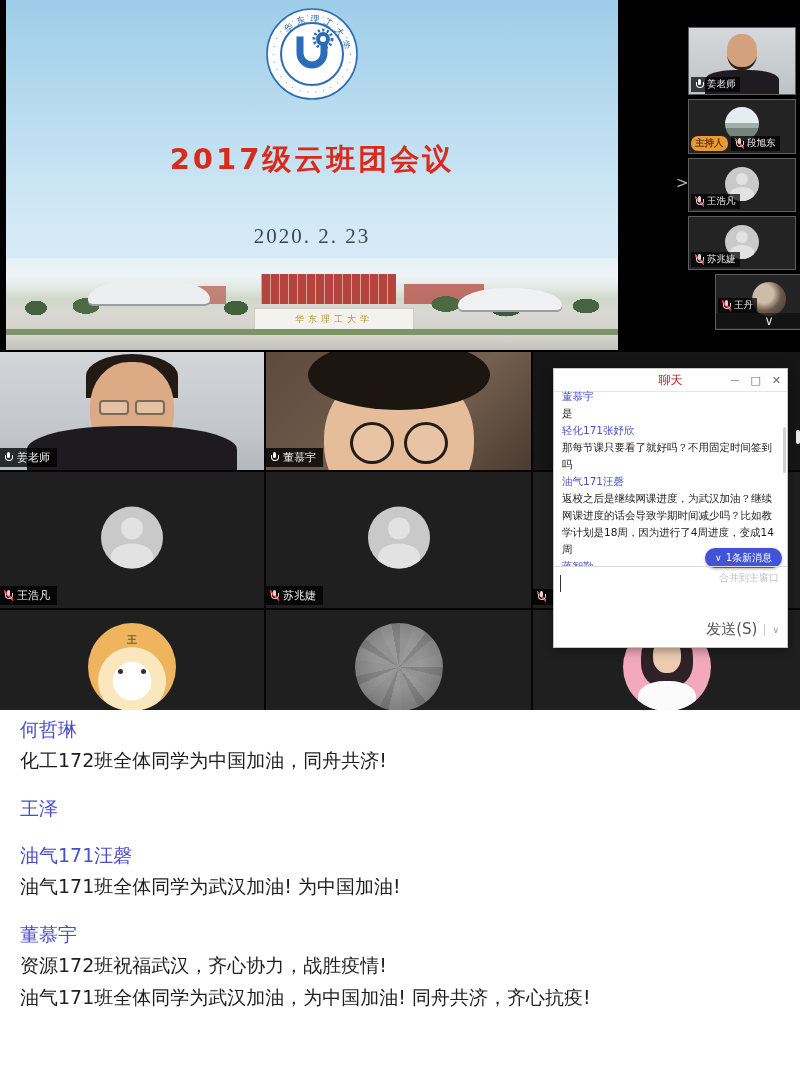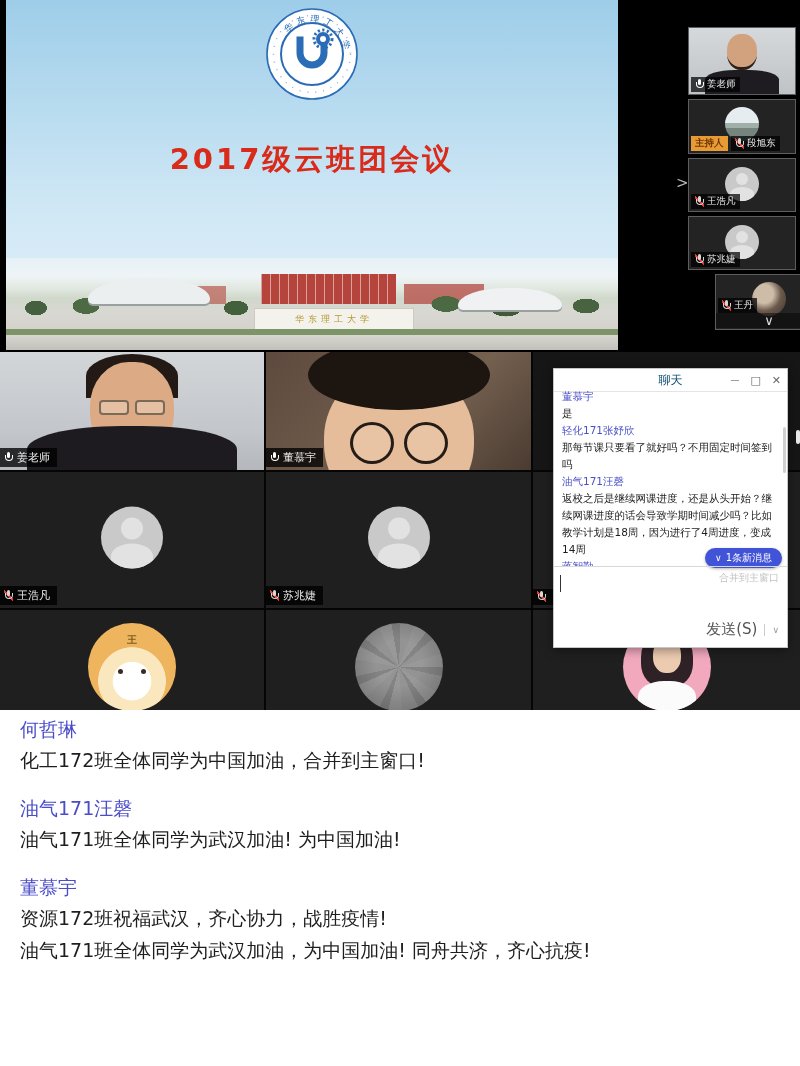--- a/index.html
+++ b/index.html
@@ -56,21 +56,21 @@
       border-radius:40% 40% 0 0;background:#1e1c20;}
   .ph-sm{position:absolute;left:50%;top:8px;transform:translateX(-50%);width:34px;height:34px;border-radius:50%;
       background:#c9c9c9;overflow:hidden;}
   .ph-sm::before{content:"";position:absolute;top:6px;left:50%;transform:translateX(-50%);
       width:12px;height:12px;border-radius:50%;background:#e2e2e2;}
   .ph-sm::after{content:"";position:absolute;top:20px;left:50%;transform:translateX(-50%);
       width:24px;height:14px;border-radius:50% 50% 0 0;background:#e2e2e2;}
   .thumb-label{position:absolute;left:2px;bottom:2px;display:inline-flex;align-items:center;gap:3px;
       background:rgba(0,0,0,.72);color:#eee;font-size:9.5px;padding:1px 4px;white-space:nowrap;}
   .host-badge{position:absolute;left:2px;bottom:2px;background:#e89a35;color:#6b3300;font-size:9.5px;
-      padding:1px 4px;font-weight:bold;}
+      padding:1px 4px;font-weight:bold;border-radius:7px;}
   .panel-chevron{position:absolute;left:0;right:0;bottom:1px;text-align:center;color:#ddd;font-size:13px;
       background:rgba(0,0,0,.45);line-height:15px;cursor:pointer;}
   
   .mic{width:9px;height:12px;position:relative;display:inline-block;flex:none;}
   .mic::before{content:"";position:absolute;left:3px;top:0;width:3px;height:6px;background:#fff;border-radius:2px;}
   .mic::after{content:"";position:absolute;left:1px;top:3px;width:6px;height:5px;border:1px solid #fff;
       border-top:none;border-radius:0 0 6px 6px;}
   .mic.muted{background:linear-gradient(45deg,transparent 44%,#e23b32 44% 58%,transparent 58%);}
   .mic.muted::before{background:#d8d8d8;}
   .mic.muted::after{border-color:#d8d8d8;}
@@ -119,21 +119,21 @@
   .av-woman .hair{position:absolute;left:50%;top:6px;transform:translateX(-50%);width:52px;height:58px;
       border-radius:48% 48% 40% 40%;background:#2e2226;}
   .av-woman .face{position:absolute;left:50%;top:16px;transform:translateX(-50%);width:28px;height:34px;
       border-radius:46%;background:#eccbb0;}
   .av-woman .shirt{position:absolute;left:50%;bottom:-4px;transform:translateX(-50%);width:58px;height:34px;
       border-radius:45% 45% 0 0;background:#fbfbfb;}
   
   .chatwin{position:absolute;left:553px;top:368px;width:235px;height:280px;background:#fff;
       border:1px solid #c6c6c6;box-sizing:border-box;box-shadow:0 2px 10px rgba(0,0,0,.4);}
   .cw-title{position:absolute;left:0;top:0;right:0;height:22px;border-bottom:1px solid #e4e4e4;
-      display:flex;align-items:center;justify-content:center;color:#0c4a6e;font-size:12px;}
+      display:flex;align-items:center;justify-content:center;color:#b91c1c;font-size:12px;}
   .cw-controls{position:absolute;right:6px;top:0;height:22px;display:flex;align-items:center;gap:11px;color:#666;font-size:11px;}
   .cw-controls span{cursor:pointer;line-height:1;}
   .cw-msgs{position:absolute;left:0;top:22px;width:100%;height:175px;overflow:hidden;
       padding:2px 8px 0;box-sizing:border-box;font-size:10.5px;line-height:17px;margin-top:0;}
   .cw-msgs .inner{margin-top:-5px;}
   .cwm-name{color:#4a50c8;}
   .cwm-text{color:#1c1c1c;}
   .cw-scrollbar{position:absolute;right:1px;top:58px;width:3px;height:46px;background:#d0d0d0;border-radius:2px;}
   .cw-pill{position:absolute;right:5px;top:179px;height:20px;border-radius:10px;background:#4153d6;color:#fff;
       font-size:10px;display:flex;align-items:center;gap:4px;padding:0 10px;cursor:pointer;box-shadow:0 1px 3px rgba(0,0,0,.3);}
@@ -169,20 +169,21 @@
         <textPath href="#toparc" startOffset="22%">华东理工大学</textPath>
       </text>
       <circle cx="46" cy="46" r="38.5" fill="none" stroke="#2a6cb5" stroke-width="1.5" stroke-dasharray="1 7" opacity=".5"></circle>
       <path d="M34 32 v13 a12 12 0 0 0 24 0 V32" stroke="#2a6cb5" stroke-width="7" fill="none" stroke-linecap="square"></path>
       <circle cx="57" cy="31" r="7" fill="#2a6cb5"></circle>
       <circle cx="57" cy="31" r="3" fill="#ffffff"></circle>
       <circle cx="57" cy="31" r="9" fill="none" stroke="#2a6cb5" stroke-width="3" stroke-dasharray="2.2 2.4"></circle>
     </svg>
   </div>
   <div class="slide-t2">2017级云班团会议</div>
+  <div class="slide-date">2020. 2. 23</div>
   <div class="campus">
     <div class="c-bldg-main"></div>
     <div class="c-bldg-l"></div>
     <div class="c-bldg-r"></div>
     <div class="c-trees"></div>
     <div class="c-canopy-l"></div>
     <div class="c-canopy-r"></div>
     <div class="c-wall">
       <span class="c-gate-text">华东理工大学</span>
     </div>
@@ -303,21 +304,22 @@
     <div class="av-big av-woman">
       <div class="hair"></div>
         <div class="face"></div>
         <div class="shirt"></div>
     </div>
   </div>
 </div>
 
 <div class="chatlog">
   <div class="cl-name first">何哲琳</div>
-  <div class="cl-text">化工172班全体同学为中国加油，合并到主窗口!</div>
+  <div class="cl-text">化工172班全体同学为中国加油，同舟共济!</div>
+  <div class="cl-name">王泽</div>
   <div class="cl-name">油气171汪磬</div>
   <div class="cl-text">油气171班全体同学为武汉加油! 为中国加油!</div>
   <div class="cl-name">董慕宇</div>
   <div class="cl-text">资源172班祝福武汉，齐心协力，战胜疫情!</div>
   <div class="cl-text">油气171班全体同学为武汉加油，为中国加油! 同舟共济，齐心抗疫!</div>
 </div>
 
 <div class="chatwin">
   <div class="cw-title">
     <span>聊天</span>
@@ -327,21 +329,21 @@
     <span>□</span>
     <span>✕</span>
   </div>
   <div class="cw-msgs">
     <div class="inner">
       <div class="cwm-name">董慕宇</div>
       <div class="cwm-text">是</div>
       <div class="cwm-name">轻化171张妤欣</div>
       <div class="cwm-text">那每节课只要看了就好吗？不用固定时间签到吗</div>
       <div class="cwm-name">油气171汪磬</div>
-      <div class="cwm-text">返校之后是继续网课进度，还是从头开始？继续网课进度的话会导致学期时间减少吗？比如教学计划是18周，因为进行了4周进度，变成14周</div>
+      <div class="cwm-text">返校之后是继续网课进度，为武汉加油？继续网课进度的话会导致学期时间减少吗？比如教学计划是18周，因为进行了4周进度，变成14周</div>
       <div class="cwm-name">蒋智勤</div>
 
     </div>
   </div>
   <div class="cw-scrollbar"></div>
   <div class="cw-pill">
     <span class="chev">∨</span>
     <span>1条新消息</span>
   </div>
   <div class="cw-input">

